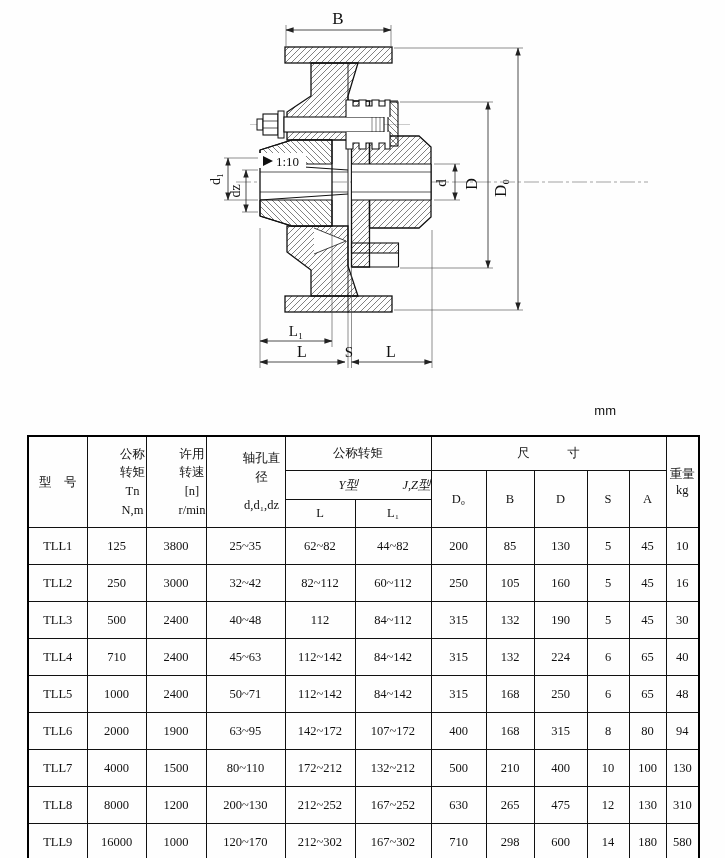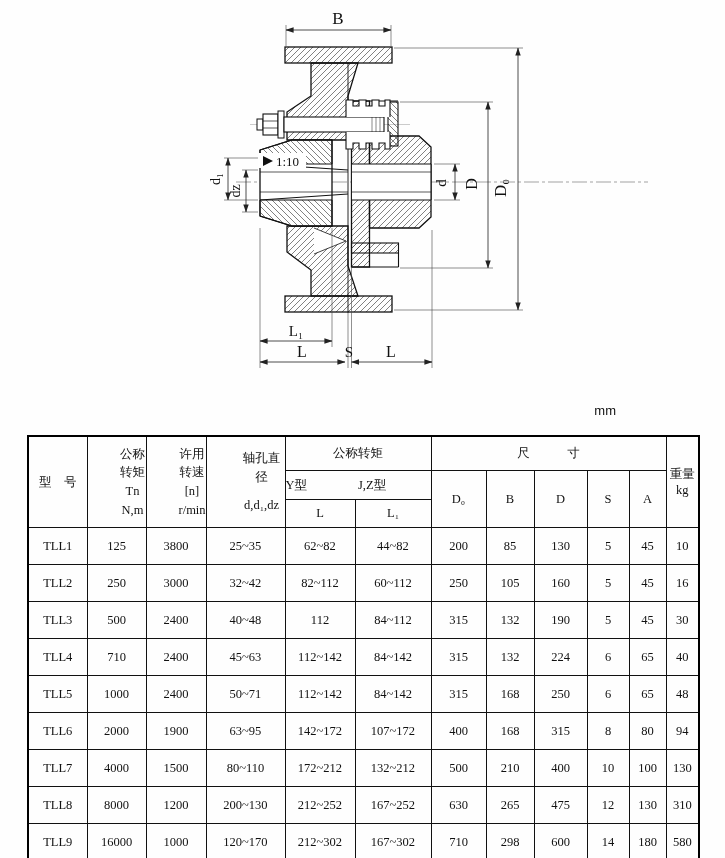--- a/index.html
+++ b/index.html
@@ -18,21 +18,21 @@
   .spec-table th,.spec-table td{border:1px solid #111;text-align:center;vertical-align:middle;
               font-weight:normal;padding:0;line-height:1.45;}
   .spec-table{border:2px solid #000;}
   .hrow1 th{height:33px;}
   .hrow2 th,.hrow2 td{height:28px;}
   .hrow3 th{height:27px;}
   .spec-table tbody td{height:36px;}
   .multiline div{line-height:1.5;margin-left:32px;}
   .gap-top{margin-top:9px;}
   .split-cell{display:flex;width:100%;}
-  .split-cell span{flex:1 1 50%;text-align:left;}
+  .split-cell span{flex:1 1 50%;text-align:right;font-style:italic;}
   .wt-cell div{line-height:1.3;}
   .wt-cell .kg{}
   svg text{font-family:"Liberation Serif","DejaVu Serif",serif;fill:#111;}
 </style>
 </head>
 <body>
 
 <div class="page">
 
   <div class="drawing-wrap">

